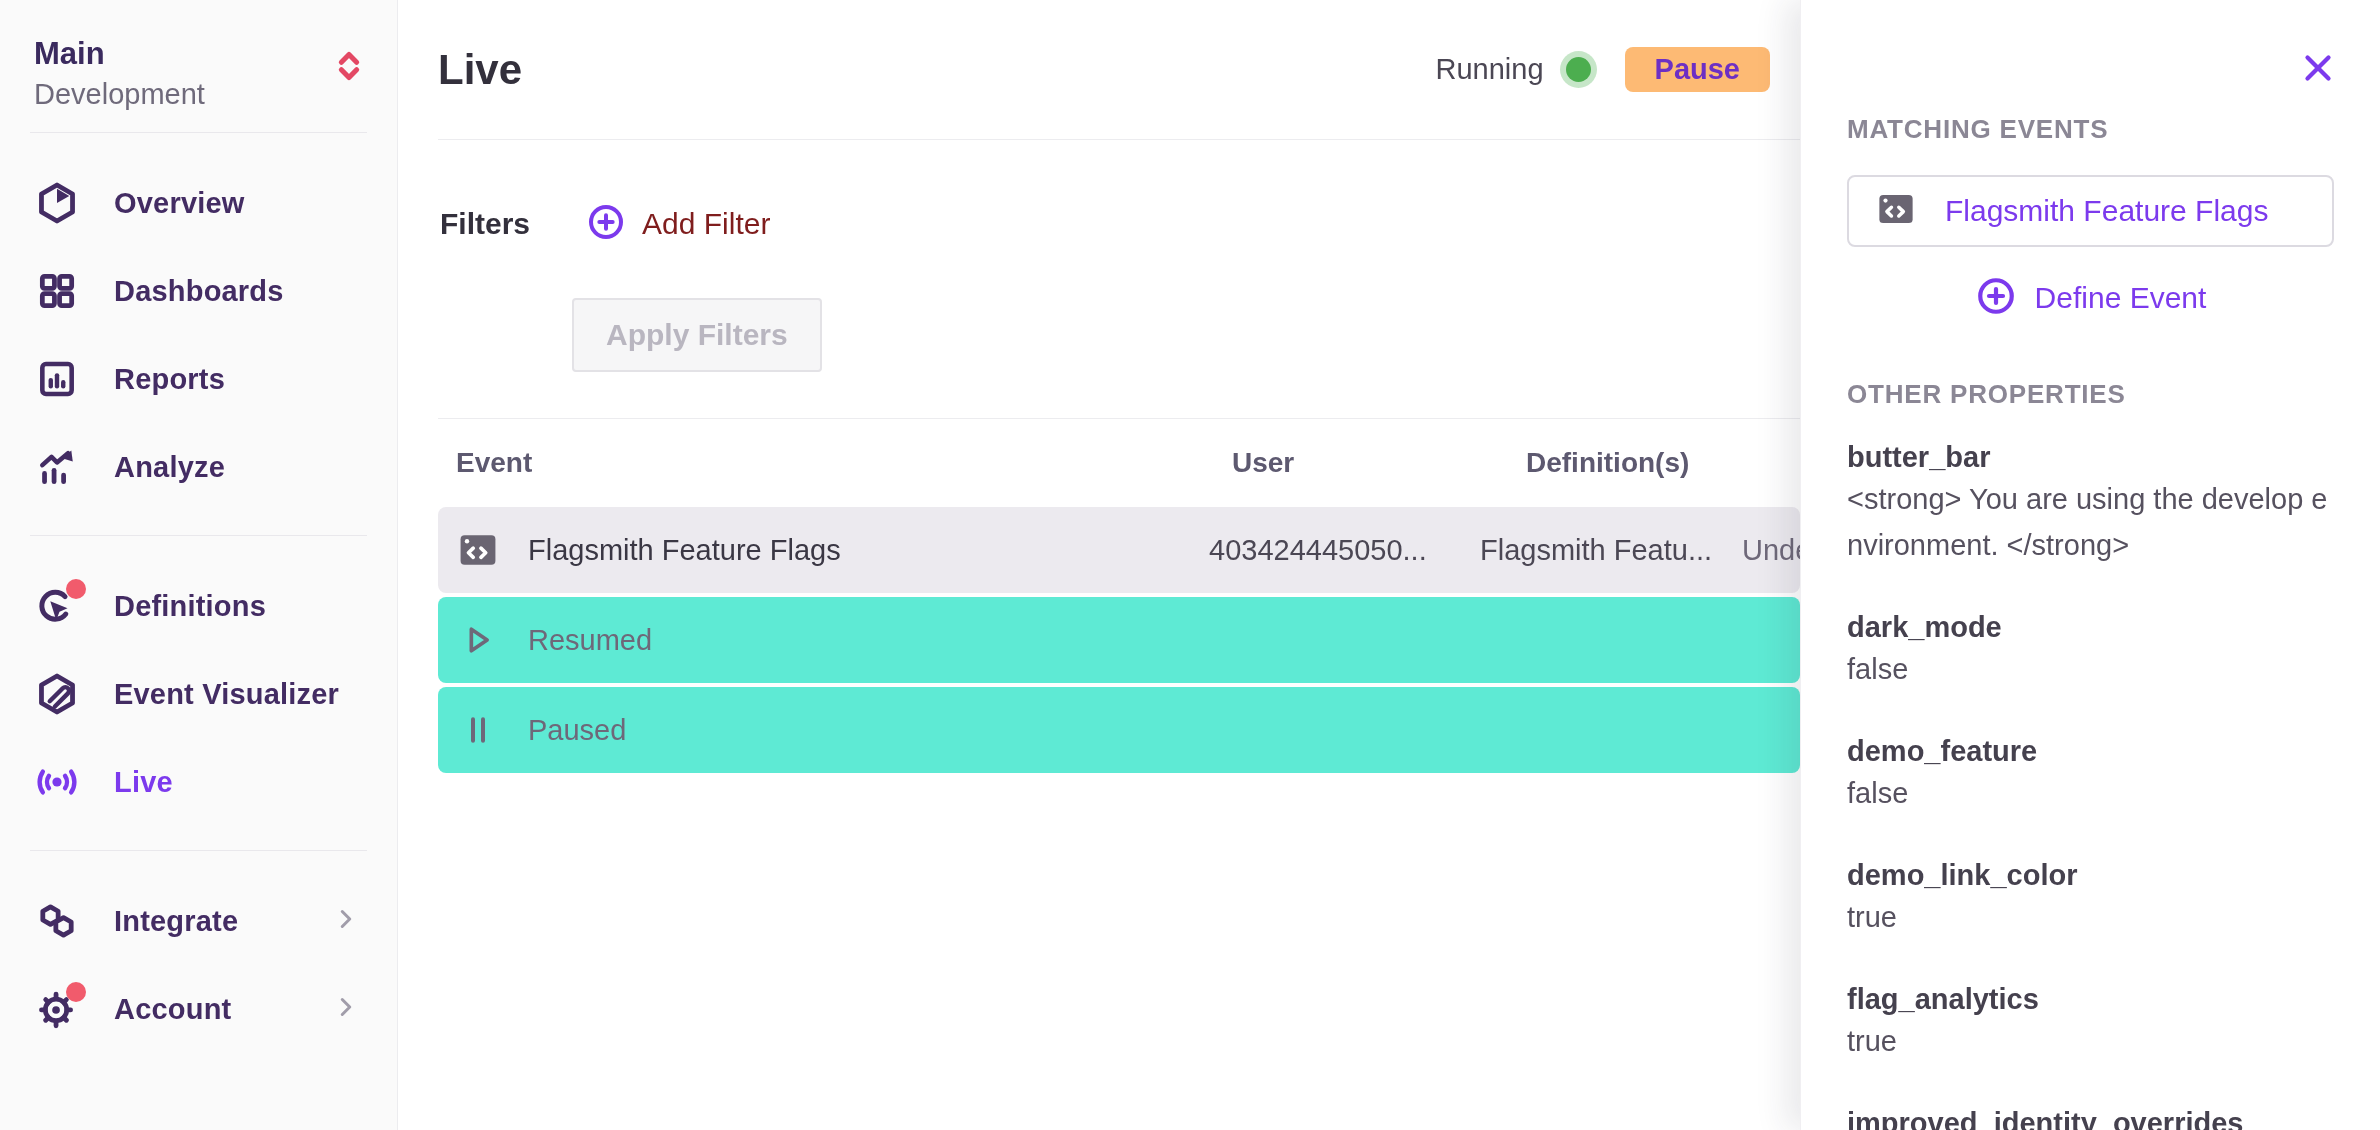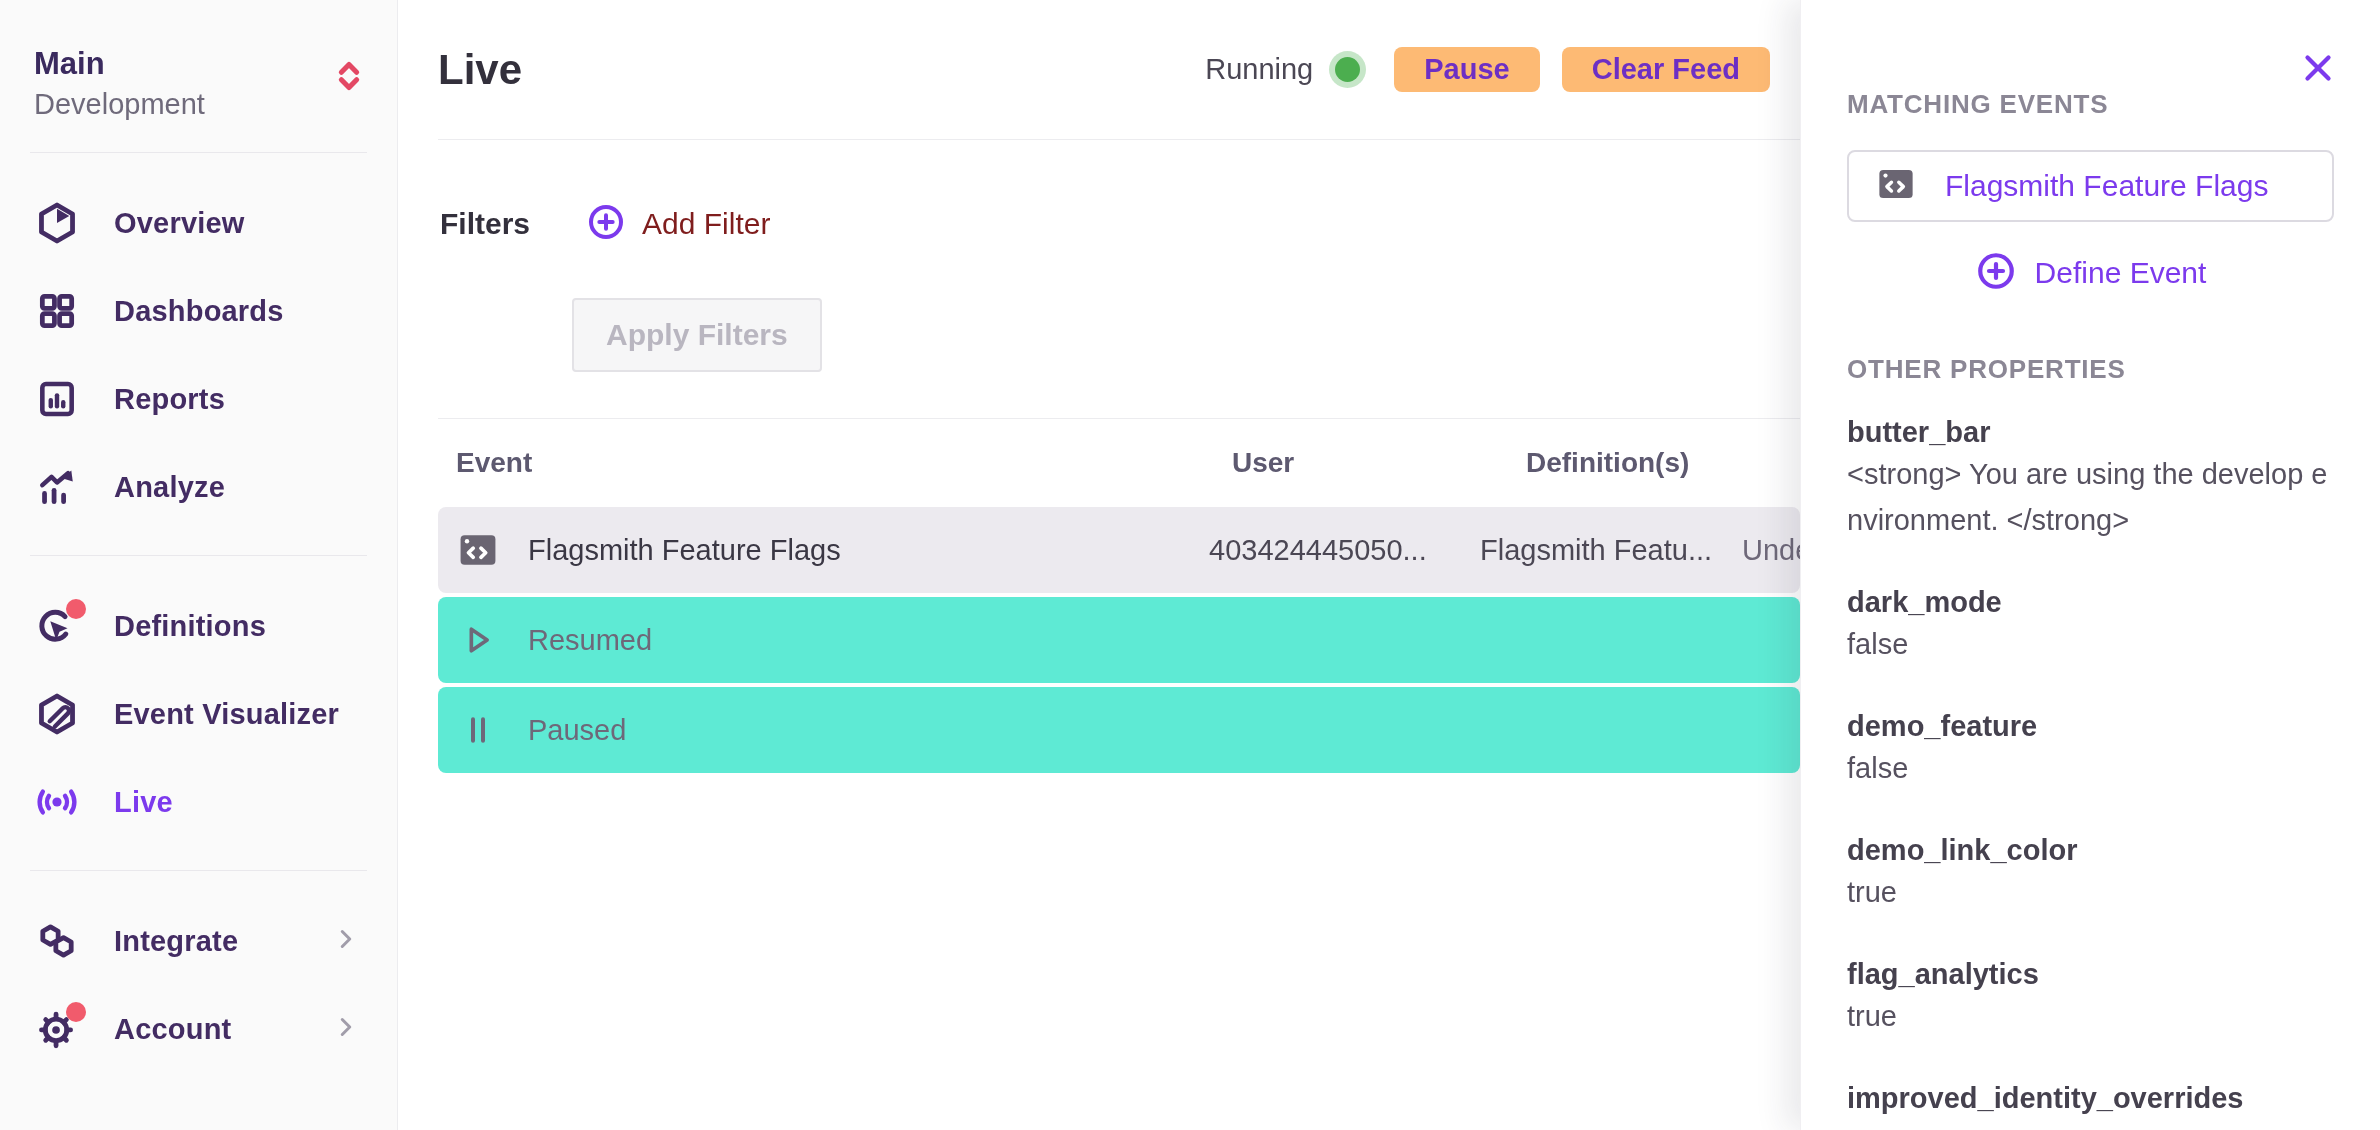--- a/index.html
+++ b/index.html
@@ -2,21 +2,21 @@
 <html><head>
 <meta charset="utf-8">
 <style>
   * { margin:0; padding:0; box-sizing:border-box; }
   html,body { width:2380px; height:1130px; overflow:hidden; }
   body { font-family:"Liberation Sans", sans-serif; background:#fff; color:#34313c; }
   .app { display:flex; width:2380px; height:1130px; }
 
   
   .sidebar { width:398px; flex:0 0 398px; background:#fafafa; border-right:1px solid #ececef; padding:28px 30px 0 30px; }
-  .ws-switcher { display:flex; align-items:flex-start; justify-content:space-between; padding:6px 4px 28px 4px; border-bottom:1px solid #e9e8ec; cursor:pointer;margin-top:10px; }
+  .ws-switcher { display:flex; align-items:flex-start; justify-content:space-between; padding:6px 4px 18px 4px; border-bottom:1px solid #e9e8ec; cursor:pointer; }
   .ws-name { font-size:31px; font-weight:bold; color:#3a2a5e; line-height:40px; }
   .ws-env { font-size:29px; color:#6f6a7b; line-height:40px; }
   .ws-caret { margin-top:14px; }
   .nav-section { padding:26px 0 24px 0; border-bottom:1px solid #e9e8ec; }
   .nav-section:last-child { border-bottom:none; }
   .nav-item { display:flex; align-items:center; height:88px; cursor:pointer; }
   .nav-icon { position:relative; width:46px; height:46px; flex:0 0 46px; margin-left:4px; display:flex; align-items:center; justify-content:center; }
   .nav-label { margin-left:34px; font-size:29px; font-weight:bold; color:#432c63; letter-spacing:.2px; }
   .nav-item.active .nav-label { color:#7c3aed; }
   .nav-chevron { margin-left:auto; margin-right:6px; }
@@ -48,21 +48,21 @@
   .event-cell .ev-icon { width:44px; height:44px; flex:0 0 44px; display:flex; align-items:center; justify-content:center; }
   .event-name { margin-left:28px; font-size:29px; color:#3a3744; white-space:nowrap; }
   .feed-row.plain .event-name { color:#6e6879; }
   .cell { font-size:29px; color:#4b4754; white-space:nowrap; overflow:hidden; }
   .cell.path { color:#6e6879; }
 
   
   .panel { width:580px; flex:0 0 580px; position:relative; background:#fff; box-shadow:-14px 0 30px rgba(40,35,60,.10); border-left:1px solid #f0eff2; padding:0 46px; }
   .panel-close { position:absolute; top:50px; right:44px; width:36px; height:36px; cursor:pointer; }
   .panel-section-label { font-size:26px; font-weight:bold; color:#8b8795; letter-spacing:.8px; }
-  .matching-label { margin-top:89px; }
+  .matching-label { margin-top:114px; }
   .event-box { margin-top:30px; height:72px; border:2px solid #dcdae1; border-radius:8px; display:flex; align-items:center; padding:0 26px; cursor:pointer; }
   .event-box-label { margin-left:28px; font-size:30px; color:#7c3aed; white-space:nowrap; }
   .define-event { margin-top:28px; display:flex; align-items:center; justify-content:center; cursor:pointer; }
   .define-event-label { font-size:30px; color:#7c3aed; margin-left:18px; }
   .other-label { margin-top:58px; }
   .props { margin-top:28px; }
   .prop { margin-bottom:40px; }
   .prop-name { font-size:29px; font-weight:bold; color:#45414e; line-height:38px; }
   .prop-value { font-size:29px; color:#56515f; line-height:46px; word-break:break-all; }
 </style>
@@ -214,21 +214,20 @@
     </nav>
   </aside>
 
   <main class="main">
     <div class="main-header">
       <h1 class="page-title">Live</h1>
       <div class="header-right">
         <span class="status-label">Running</span>
         <span class="status-dot"></span>
         <button class="btn-purple">Pause</button>
-        <button class="btn-purple">Clear Feed</button>
       </div>
     </div>
 
     <div class="filters-block">
       <div class="filters-row">
         <span class="filters-label">Filters</span>
         <span class="add-filter">
           <span>
             <svg width="40" height="40" viewBox="0 0 24 24">
                 <circle cx="12" cy="12" r="9" fill="none" stroke="#7c3aed" stroke-width="2.4"></circle>

